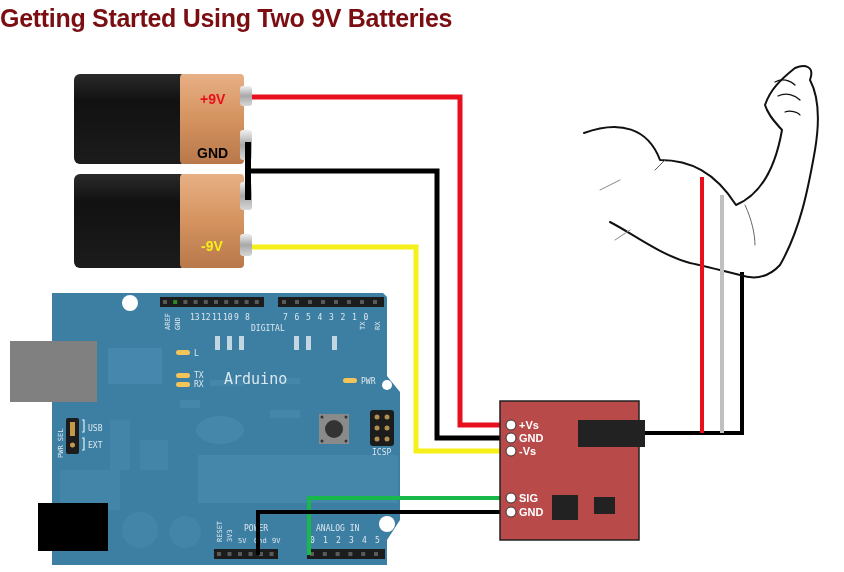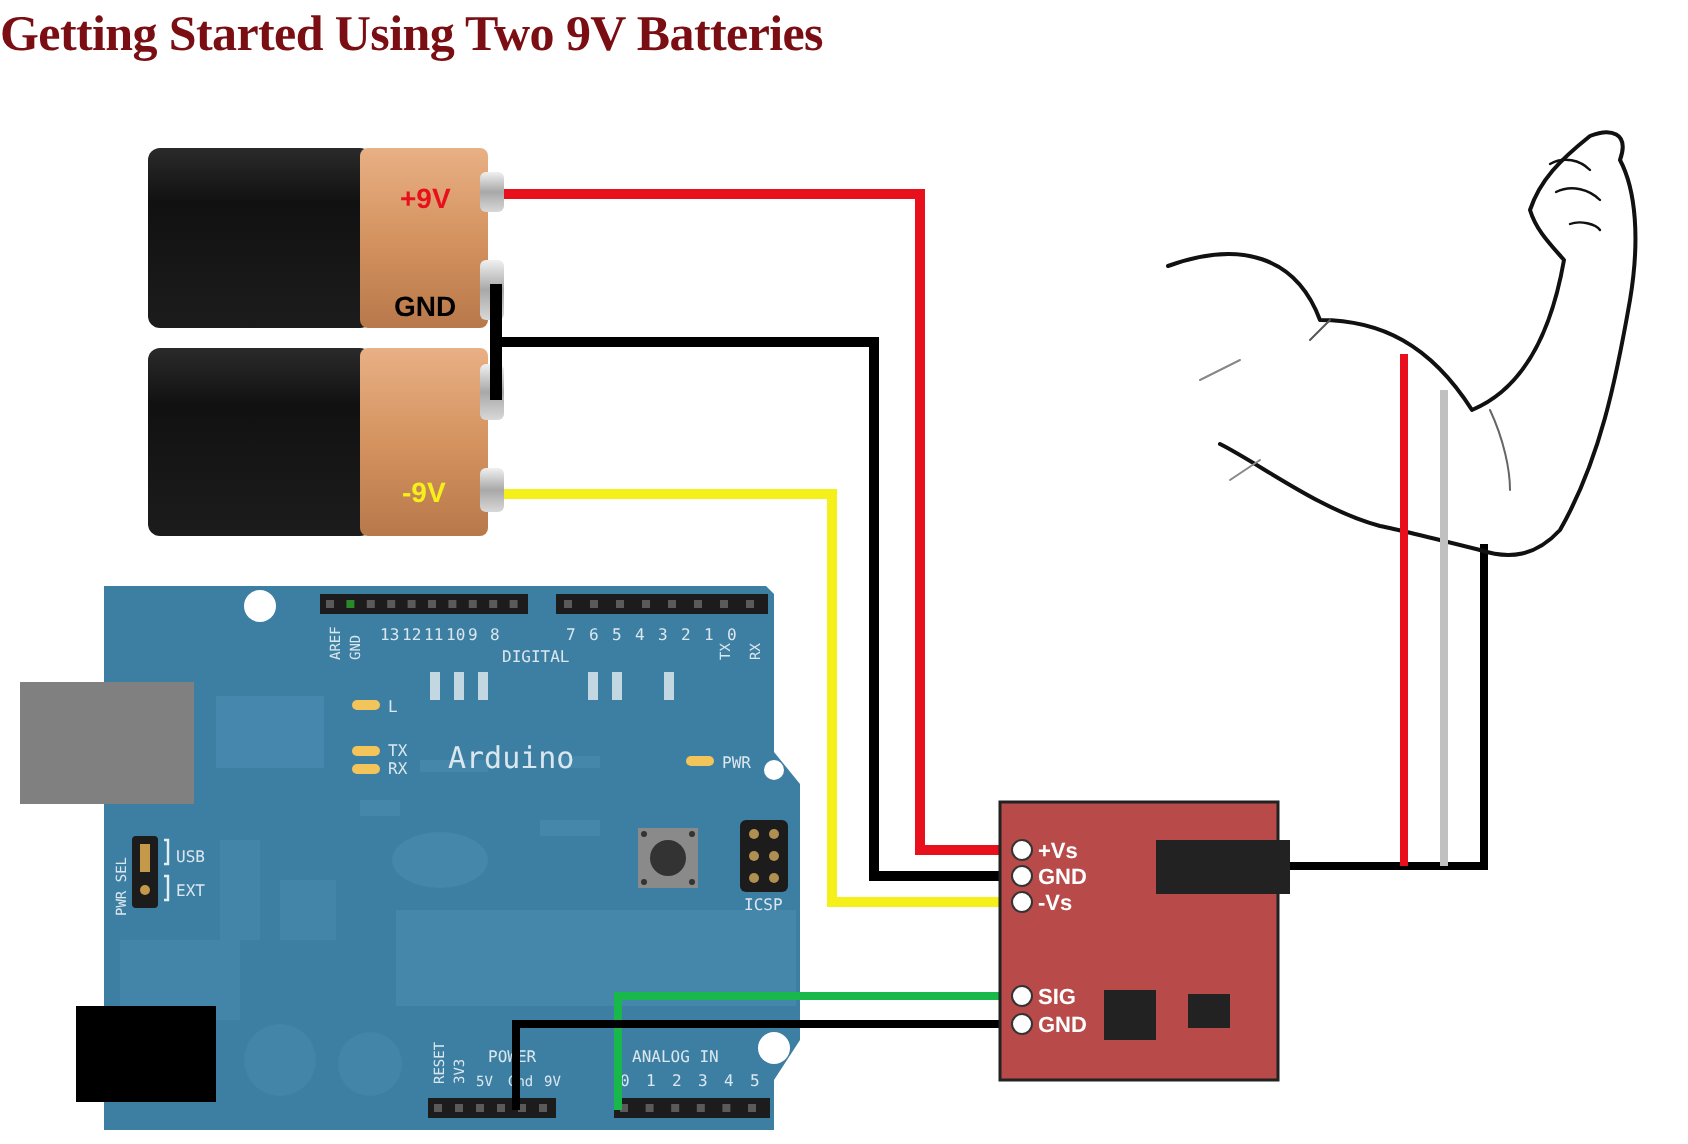--- a/index.html
+++ b/index.html
@@ -1,17 +1,17 @@
 <!DOCTYPE html>
 <html><head>
 <meta charset="utf-8">
 <style>
   html,body{margin:0;padding:0;background:#ffffff;}
   body{width:844px;height:572px;position:relative;overflow:hidden;font-family:"Liberation Sans",sans-serif;}
-  #title{position:absolute;left:0;top:4px;font-family:Liberation Serif, serif;font-weight:bold;font-size:25px;color:#7a0e12;letter-spacing:-0.3px;}
+  #title{position:absolute;left:0;top:4px;font-family:Liberation Sans, sans-serif;font-weight:bold;font-size:25px;color:#7a0e12;letter-spacing:-0.3px;}
   svg{position:absolute;left:0;top:0;}
   .pcb-text{font-family:"DejaVu Sans Mono",monospace;fill:#dbe7ee;}
   .lbl{font-family:"Liberation Sans",sans-serif;font-weight:bold;}
 </style>
 </head>
 <body>
 
 <div id="title">Getting Started Using Two 9V Batteries</div>
 
 <svg width="844" height="572" viewBox="0 0 844 572">

